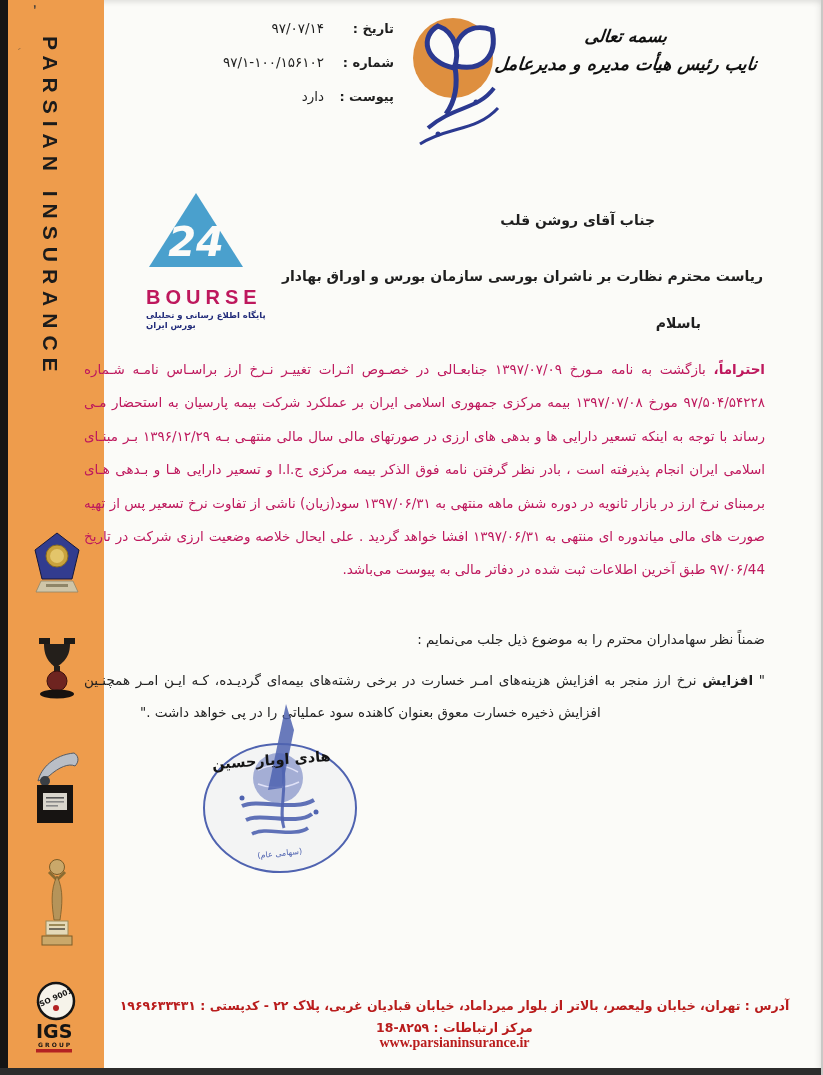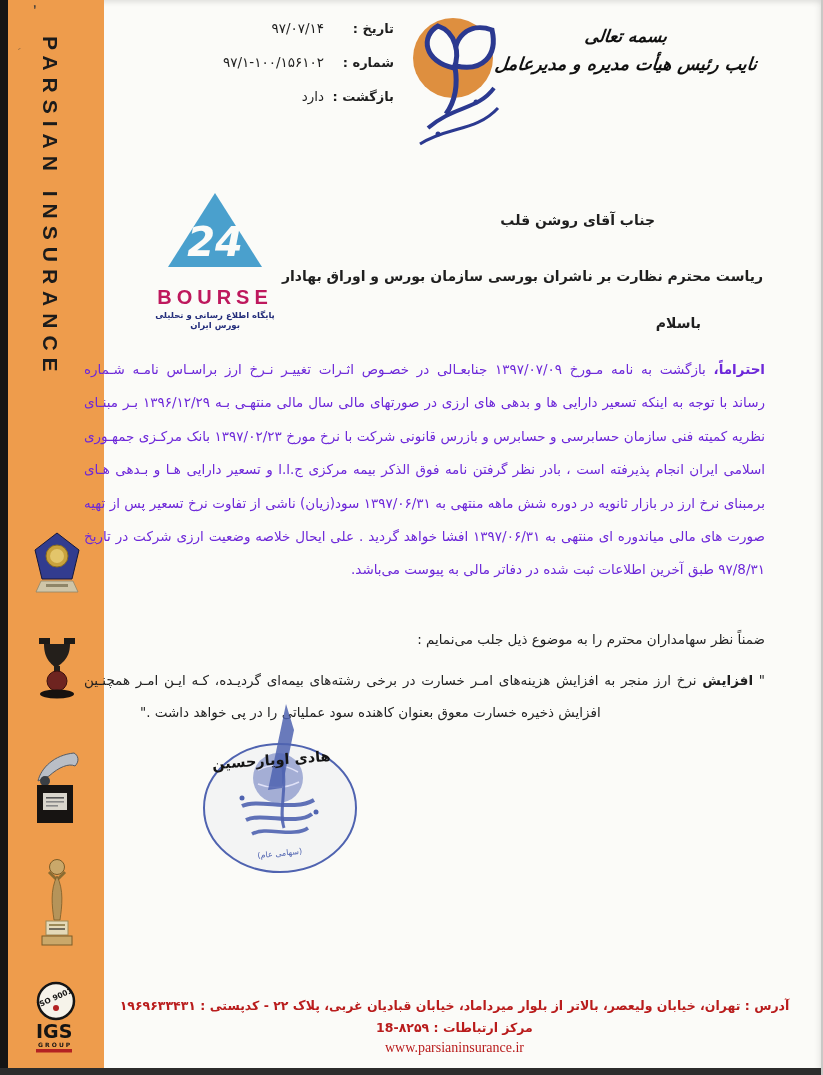--- a/index.html
+++ b/index.html
@@ -33,55 +33,55 @@
 
   
   .parsian-logo{position:absolute;left:398px;top:10px;}
 
   
   .header-cal{position:absolute;right:62px;top:26px;width:270px;text-align:center;direction:rtl;color:#101010;}
   .header-cal .l1{font-size:17px;font-weight:bold;font-style:italic;transform:skewX(-6deg);}
   .header-cal .l2{font-size:17.5px;font-weight:bold;font-style:italic;margin-top:8px;transform:skewX(-6deg);white-space:nowrap;}
 
   
-  .bourse{position:absolute;left:146px;top:190px;width:138px;text-align:center;}
+  .bourse{position:absolute;left:146px;top:190px;width:138px;text-align:left;}
   .bourse-word{
     font-family:"Liberation Sans","DejaVu Sans",sans-serif;
     color:#be185d;font-size:20px;font-weight:bold;letter-spacing:5px;margin-top:12px;
   }
   .bourse-sub{color:#232d7b;font-size:8.5px;font-weight:bold;direction:rtl;margin-top:1px;}
 
   
   .addr1{position:absolute;right:168px;top:212px;font-size:14px;font-weight:bold;direction:rtl;white-space:nowrap;}
   .addr2{position:absolute;right:60px;top:268px;font-size:14px;font-weight:bold;direction:rtl;white-space:nowrap;}
   .salam{position:absolute;right:122px;top:315px;font-size:14px;font-weight:bold;direction:rtl;}
 
   
-  .body-par{position:absolute;left:84px;right:58px;top:353px;direction:rtl;font-size:13.5px;line-height:33.4px;color:#6d28d9;}
+  .body-par{position:absolute;left:84px;right:58px;top:353px;direction:rtl;font-size:13.5px;line-height:33.4px;color:#be185d;}
   .body-line{text-align:justify;text-align-last:justify;height:33.4px;white-space:nowrap;}
   .body-line.just{white-space:normal;overflow:hidden;}
   .body-line.last{text-align:right;text-align-last:right;}
   .b{font-weight:bold;}
 
   .note-line{position:absolute;right:58px;top:631px;font-size:13.5px;direction:rtl;white-space:nowrap;}
   .quote1{position:absolute;left:84px;right:58px;top:672px;font-size:13.5px;direction:rtl;text-align:justify;text-align-last:justify;height:33px;overflow:hidden;}
   .quote2{position:absolute;left:140px;top:704px;font-size:13.5px;direction:rtl;white-space:nowrap;}
 
   
   .stamp{position:absolute;left:198px;top:700px;}
   .signer{
     position:absolute;left:212px;top:752px;font-size:14.5px;font-weight:bold;
     color:#141414;direction:rtl;transform:rotate(-4deg);white-space:nowrap;letter-spacing:1px;
   }
 
   
   .footer{position:absolute;left:110px;right:24px;top:998px;text-align:center;color:#b91c1c;direction:rtl;}
   .f1{font-size:12.5px;font-weight:bold;white-space:nowrap;}
   .f2{font-size:12.5px;font-weight:bold;margin-top:7px;}
-  .f3{font-size:14px;font-weight:normal;direction:ltr;margin-top:5px;font-family:"Liberation Serif","DejaVu Serif",serif;}
+  .f3{font-size:14px;font-weight:bold;direction:ltr;font-family:"Liberation Serif","DejaVu Serif",serif;}
 </style>
 </head>
 <body>
 
 <div class="page">
 
   <div class="edge-left"></div>
   <div class="edge-bottom"></div>
   <div class="edge-right"></div>
 
@@ -150,21 +150,21 @@
   <div class="meta">
     <div class="meta-row">
       <span class="meta-label">تاریخ :</span>
       <span class="meta-value">۹۷/۰۷/۱۴</span>
     </div>
     <div class="meta-row">
       <span class="meta-label">شماره :</span>
       <span class="meta-value">۹۷/۱-۱۰۰/۱۵۶۱۰۲</span>
     </div>
     <div class="meta-row">
-      <span class="meta-label">بازگشت :</span>
+      <span class="meta-label">پیوست :</span>
       <span class="meta-value" style="direction:rtl;">دارد</span>
     </div>
   </div>
 
   <div class="parsian-logo">
     <svg width="130" height="150" viewBox="0 0 130 150">
       <circle cx="55" cy="48" r="40" fill="#de8f3f"></circle>
       <path d="M58 56 C52 26 72 12 94 20 C100 46 84 62 58 56 Z" fill="#fbfbf8" stroke="#2b3990" stroke-width="5"></path>
       <path d="M56 58 C26 52 22 26 40 16 C58 22 62 44 56 58 Z" fill="#fbfbf8" stroke="#2b3990" stroke-width="5"></path>
       <path d="M57 57 C60 75 58 90 48 104" fill="none" stroke="#2b3990" stroke-width="5"></path>
@@ -188,26 +188,26 @@
     <div class="bourse-word">BOURSE</div>
     <div class="bourse-sub">پایگاه اطلاع رسانی و تحلیلی بورس ایران</div>
   </div>
 
   <div class="addr1">جناب آقای روشن قلب</div>
   <div class="addr2">ریاست محترم نظارت بر ناشران بورسی سازمان بورس و اوراق بهادار</div>
   <div class="salam">باسلام</div>
 
   <div class="body-par">
     <div class="body-line just"><span class="b">احتراماً،</span><span> بازگشت به نامه مـورخ ۱۳۹۷/۰۷/۰۹ جنابعـالی در خصـوص اثـرات تغییـر نـرخ ارز براسـاس نامـه شـماره</span></div>
+    <div class="body-line just">۹۷/۵۰۴/۵۴۲۲۸ مورخ ۱۳۹۷/۰۷/۰۸ بیمه مرکزی جمهوری اسلامی ایران بر عملکرد شرکت بیمه پارسیان به استحضار مـی</div>
     <div class="body-line just">رساند با توجه به اینکه تسعیر دارایی ها و بدهی های ارزی در صورتهای مالی سال مالی منتهـی بـه ۱۳۹۶/۱۲/۲۹ بـر مبنـای</div>
-    <div class="body-line just">نظریه کمیته فنی سازمان حسابرسی و حسابرس و بازرس قانونی شرکت با نرخ مورخ ۱۳۹۷/۰۲/۲۳ بانک مرکـزی جمهـوری</div>
     <div class="body-line just">اسلامی ایران انجام پذیرفته است ، بادر نظر گرفتن نامه فوق الذکر بیمه مرکزی ج.ا.ا و تسعیر دارایی هـا و بـدهی هـای ارزی</div>
     <div class="body-line just">برمبنای نرخ ارز در بازار ثانویه در دوره شش ماهه منتهی به ۱۳۹۷/۰۶/۳۱ سود(زیان) ناشی از تفاوت نرخ تسعیر پس از تهیه</div>
     <div class="body-line just">صورت های مالی میاندوره ای منتهی به ۱۳۹۷/۰۶/۳۱ افشا خواهد گردید . علی ایحال خلاصه وضعیت ارزی شرکت در تاریخ</div>
-    <div class="body-line just last">۹۷/8/۳۱ طبق آخرین اطلاعات ثبت شده در دفاتر مالی به پیوست می‌باشد.</div>
+    <div class="body-line just last">۹۷/۰۶/44 طبق آخرین اطلاعات ثبت شده در دفاتر مالی به پیوست می‌باشد.</div>
   </div>
 
   <div class="note-line">ضمناً نظر سهامداران محترم را به موضوع ذیل جلب می‌نمایم :</div>
 
   <div class="quote1"><span>" </span><span class="b">افزایش</span><span> نرخ ارز منجر به افزایش هزینه‌های امـر خسارت در برخی رشته‌های بیمه‌ای گردیـده، کـه ایـن امـر همچنـین</span></div>
   <div class="quote2">افزایش ذخیره خسارت معوق بعنوان کاهنده سود عملیاتی را در پی خواهد داشت ."</div>
 
   <div class="stamp">
     <svg width="165" height="180" viewBox="0 0 165 180">
       <ellipse cx="82" cy="108" rx="76" ry="64" fill="rgba(90,110,180,0.05)" stroke="#4f63b0" stroke-width="2"></ellipse>

